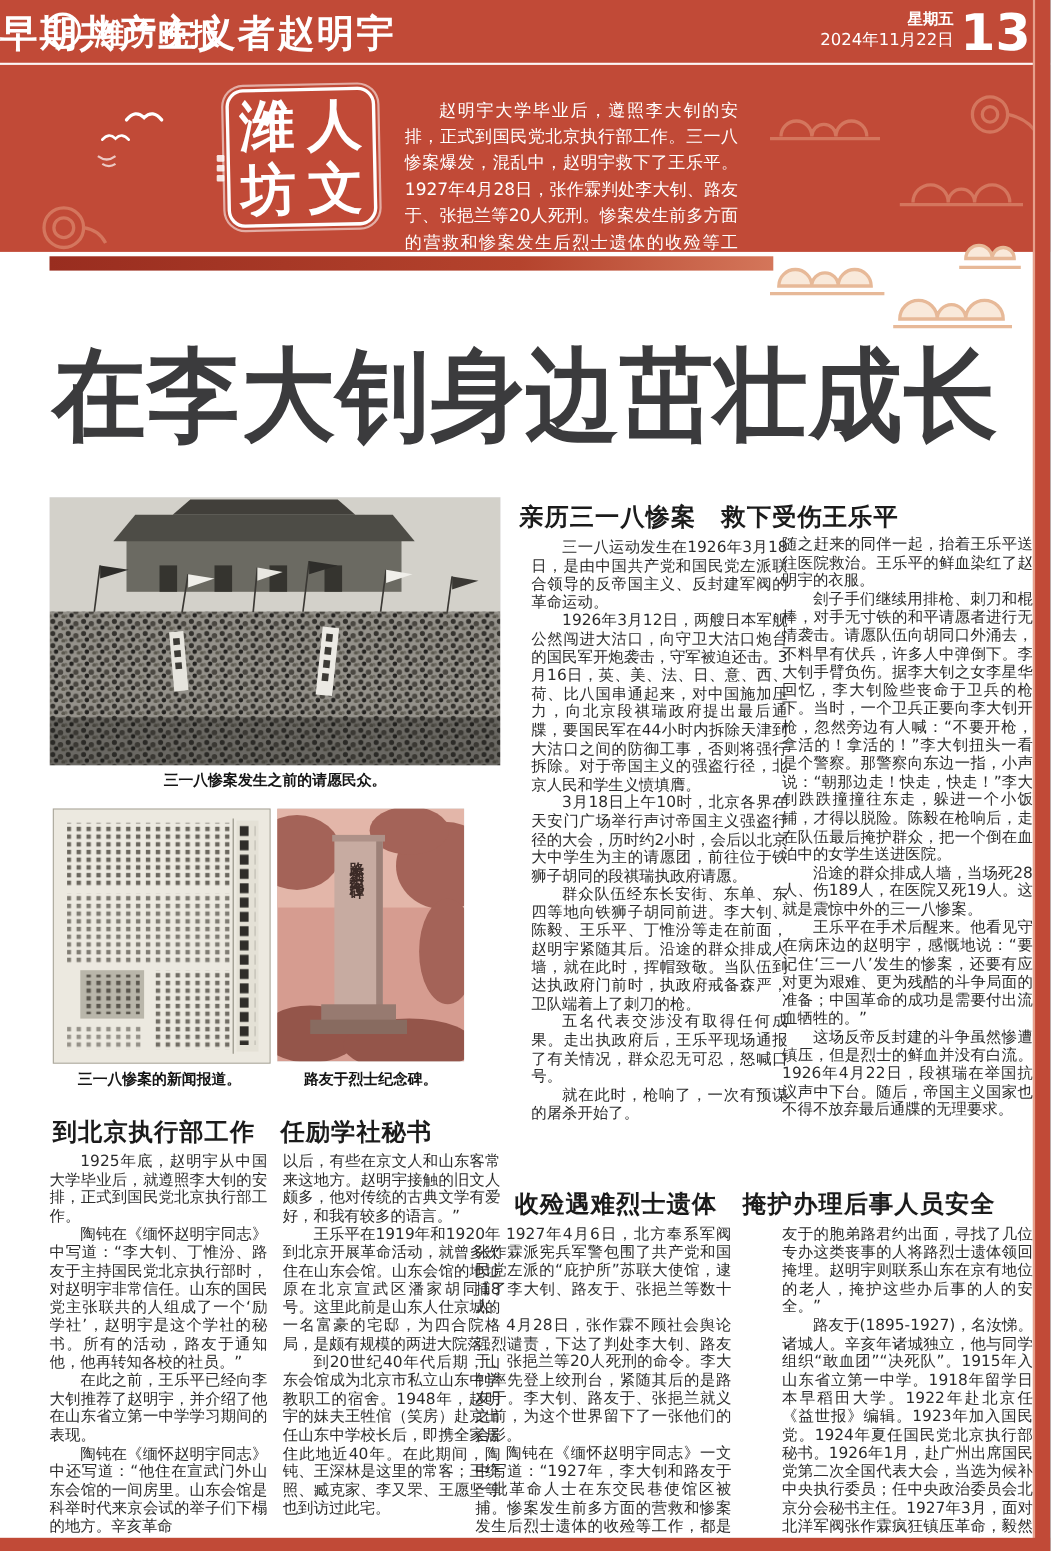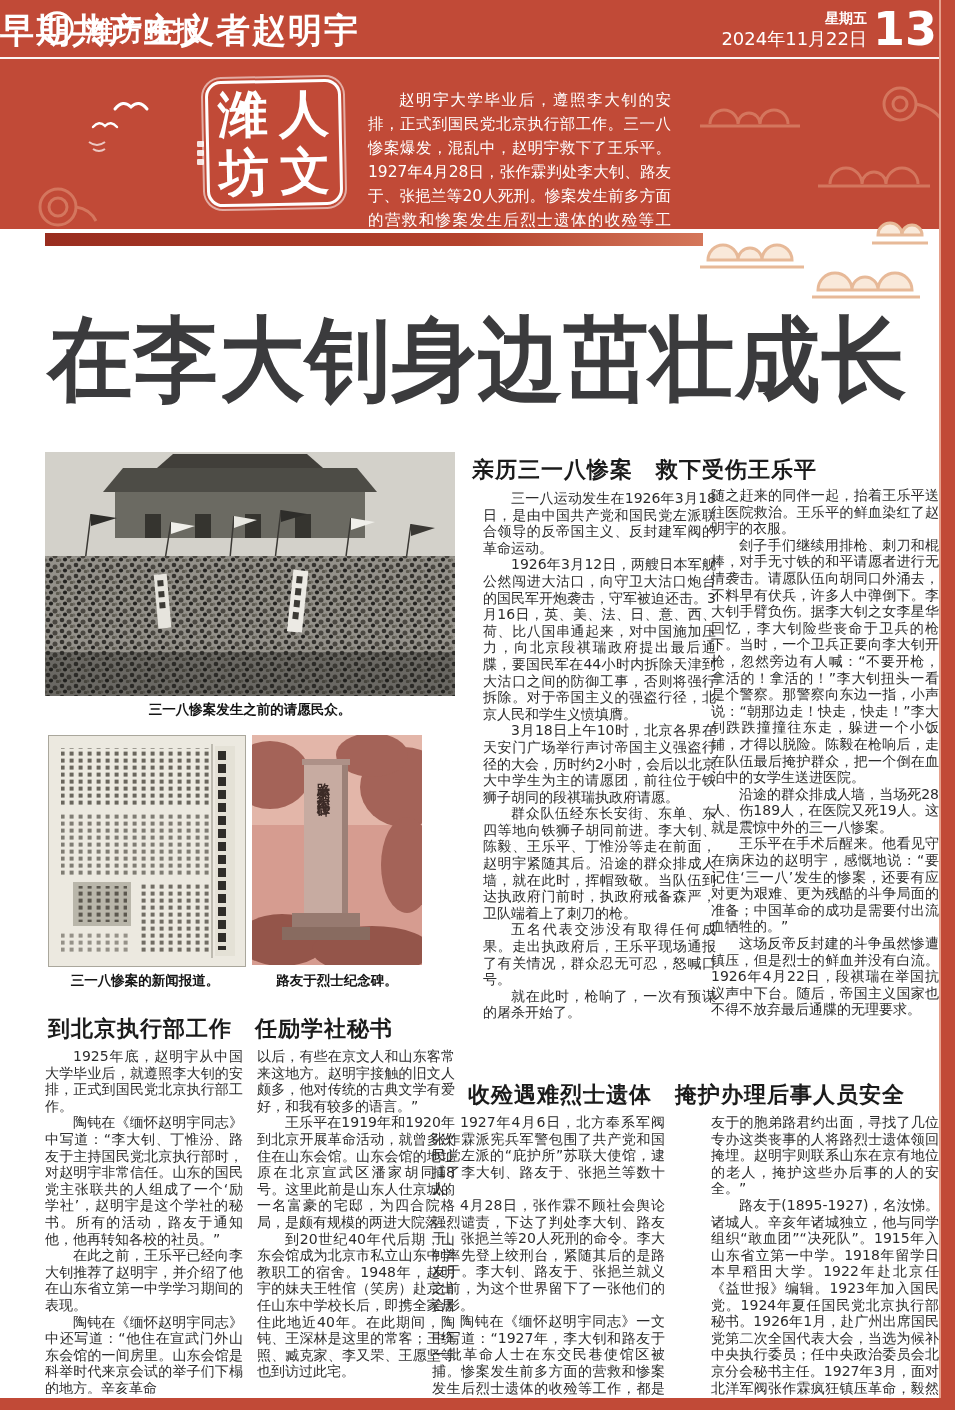--- a/index.html
+++ b/index.html
@@ -8,21 +8,21 @@
   
   .masthead{position:absolute;left:0;top:0;width:955px;height:57px;background:#c14a37;
             border-bottom:2px solid rgba(255,255,255,.95);}
   .logo{position:absolute;left:38px;top:9px;width:38px;height:38px;}
   .brand{position:absolute;left:86px;top:13px;color:#fff;font-size:27px;font-weight:bold;
          font-family:"DejaVu Serif","Liberation Serif",serif;letter-spacing:2px;}
   .mh-title{position:absolute;left:0;top:8px;width:955px;text-align:left;color:#fff;
             font-size:34px;font-weight:bold;letter-spacing:2px;}
   .mh-date{position:absolute;right:88px;top:9px;text-align:right;color:#fff;line-height:1.3;}
   .mh-weekday{font-size:14px;font-weight:bold;}
-  .mh-day{font-size:18px;margin-left:27px;}
+  .mh-day{font-size:15px;margin-left:27px;}
   .mh-page{position:absolute;right:18px;top:2px;color:#fff;font-size:46px;font-weight:bold;}
   
   .banner{position:absolute;left:0;top:59px;width:955px;height:170px;background:#c14a37;}
   .seal{position:absolute;left:206px;top:80px;width:136px;height:126px;border:3px solid #fff;
         border-radius:16px;box-shadow:0 0 0 2px #c14a37,0 0 0 4px rgba(255,255,255,.55);
         transform:rotate(-1.2deg);display:grid;grid-template-columns:1fr 1fr;align-items:center;
         justify-items:center;padding:2px 4px;box-sizing:border-box;}
   .seal .seal-ch{color:#fff;font-size:50px;font-weight:bold;line-height:1;
         font-family:"DejaVu Serif","Liberation Serif",serif;}
   .seal-marks{position:absolute;left:197px;top:138px;width:8px;height:30px;}

